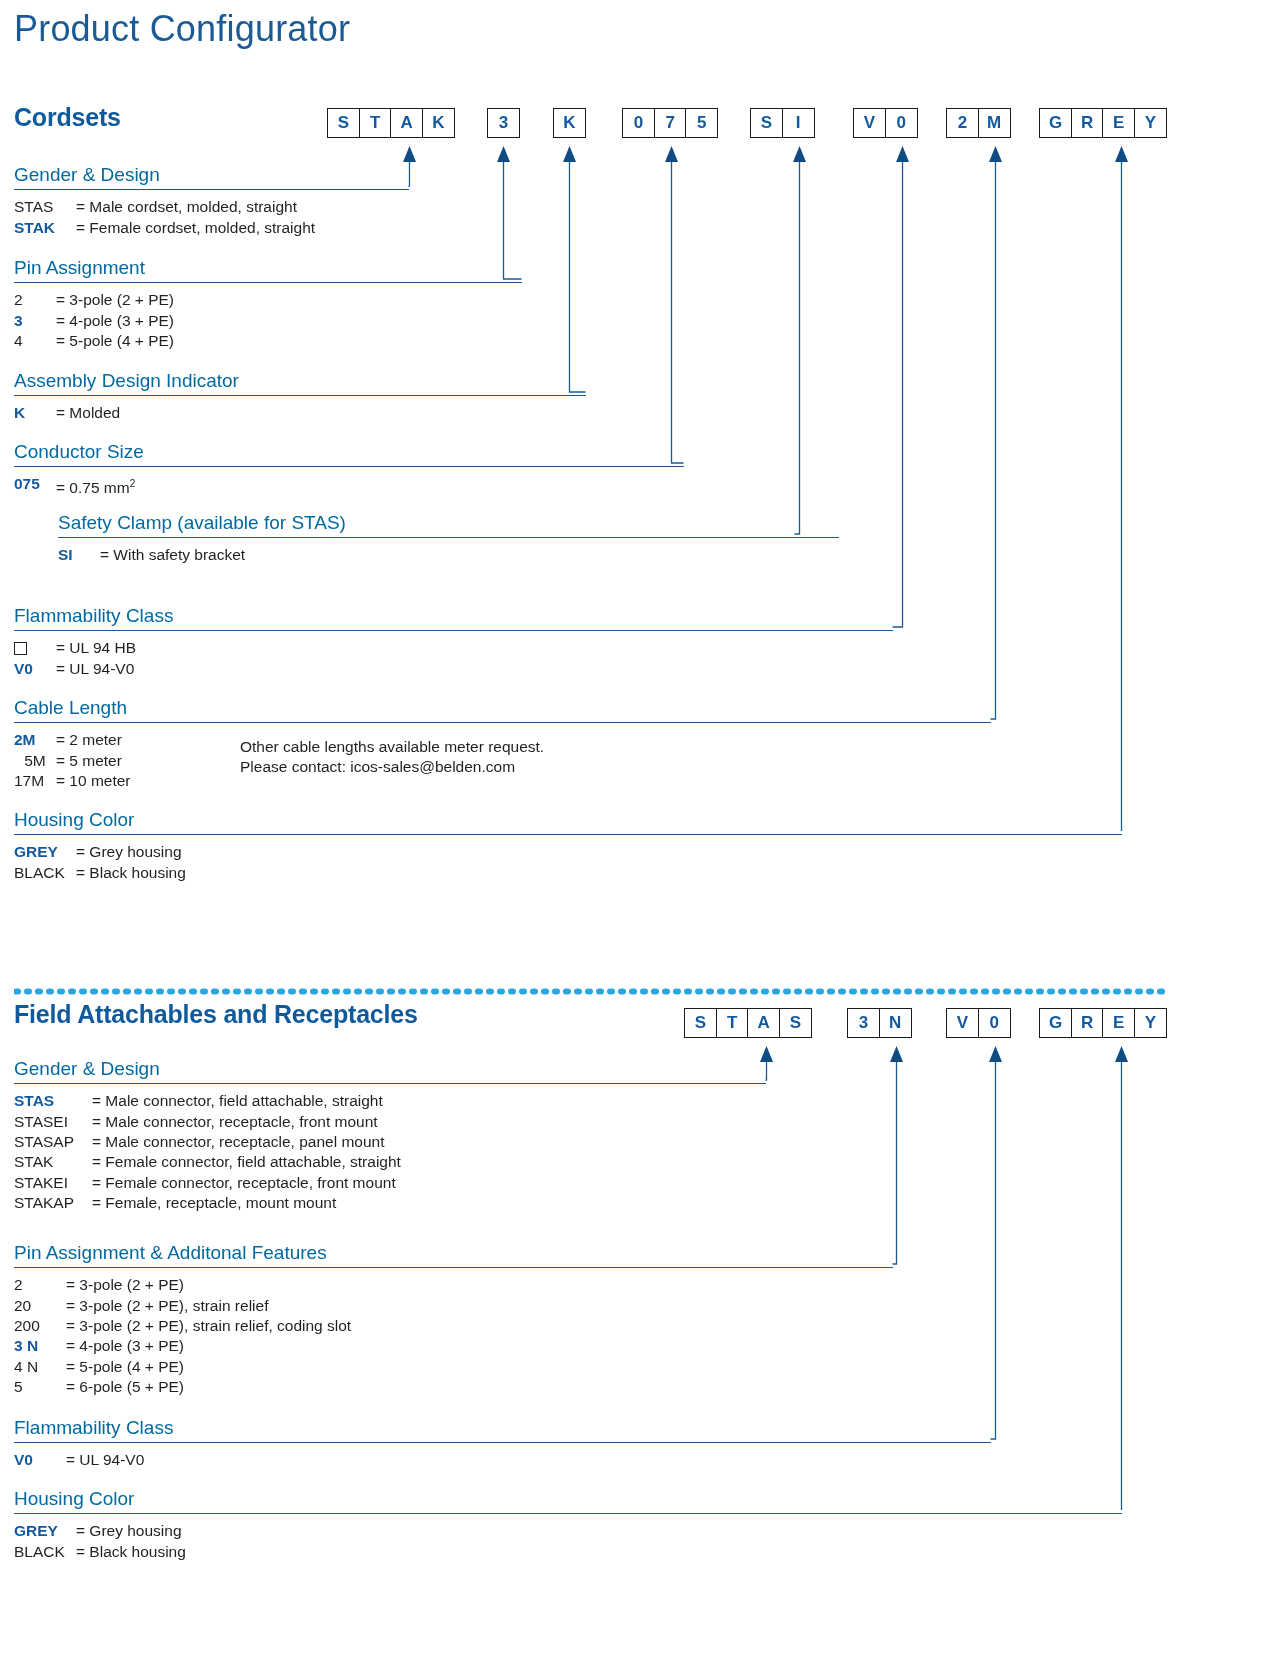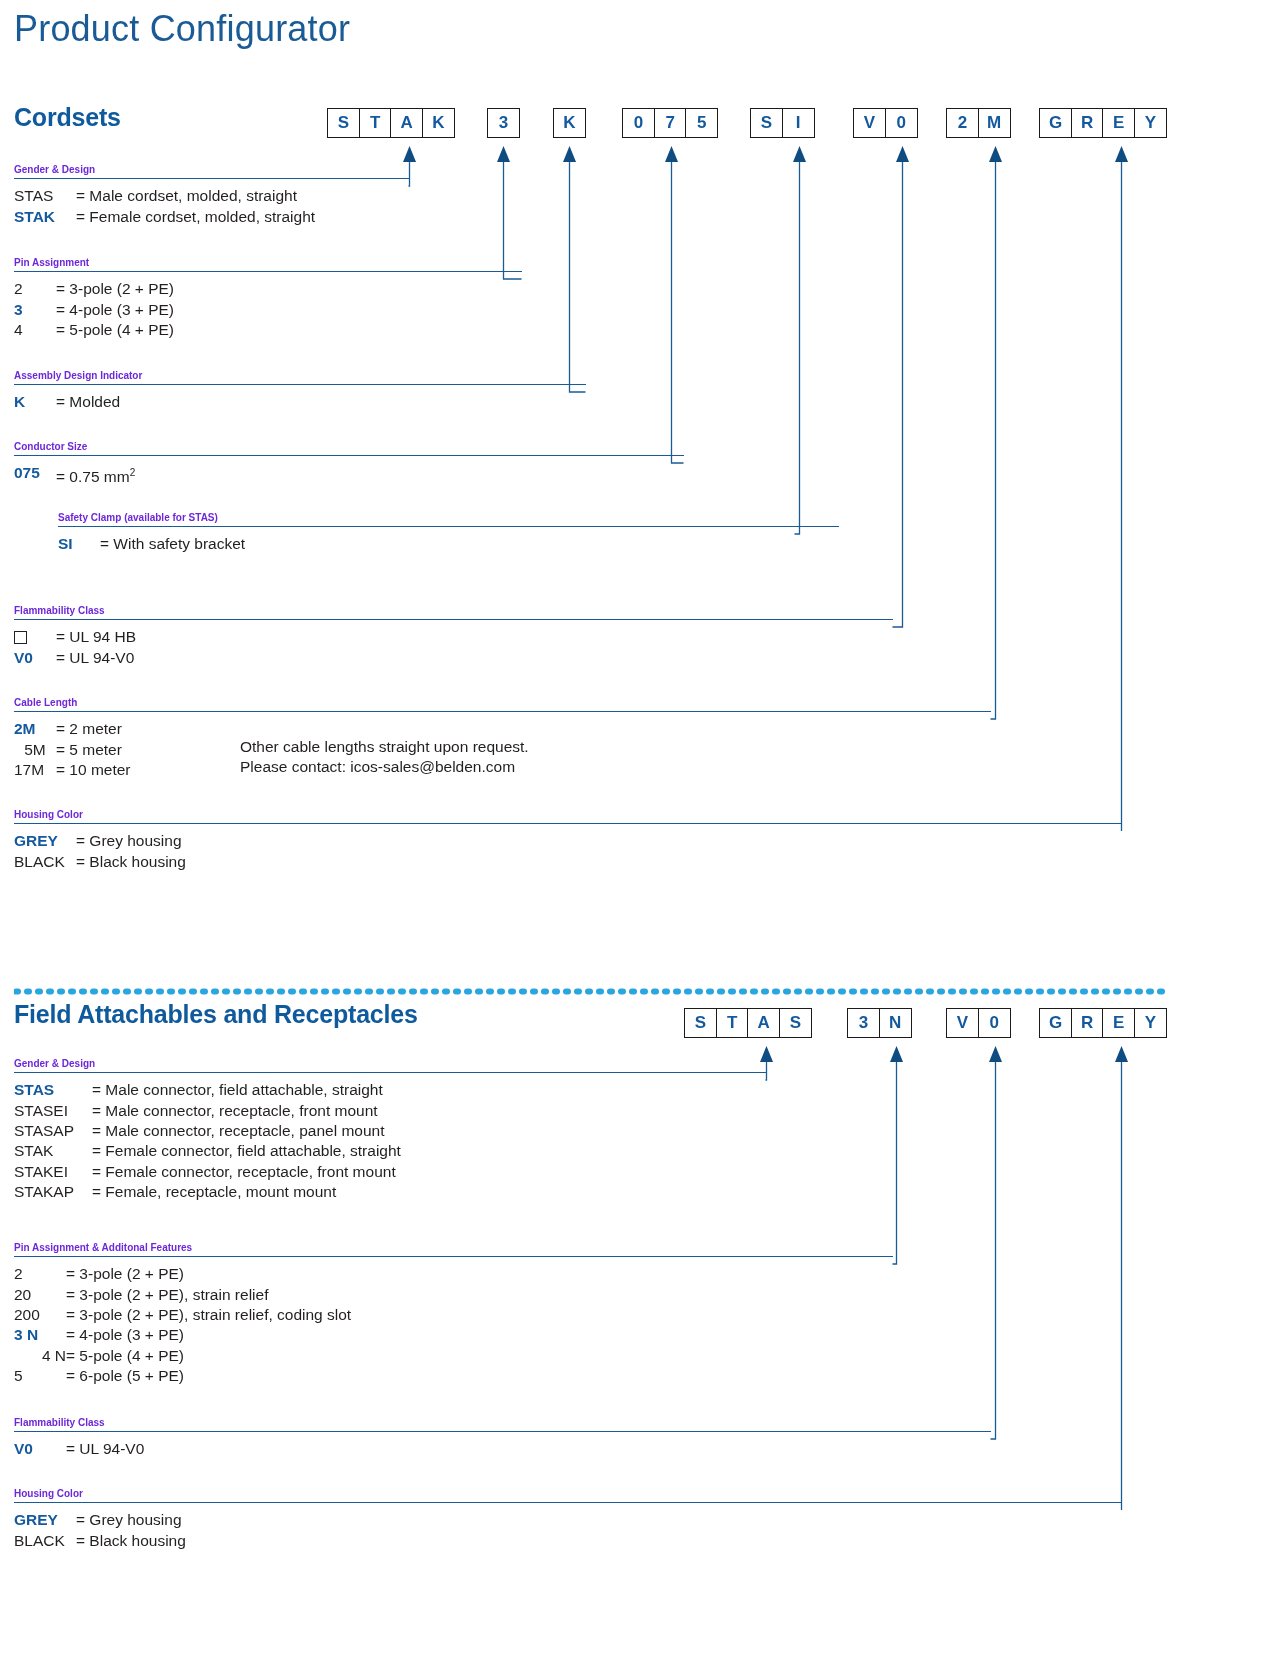--- a/index.html
+++ b/index.html
@@ -58,23 +58,23 @@
     font-weight: bold;
     color: #14599e;
     background: #fff;
     font-family: "Liberation Sans", sans-serif;
   }
   .code-cell:first-child { margin-left: 0; }
 
   
   .block { position: absolute; left: 14px; }
   .block-head {
-    font-size: 10px;
-    font-weight: bold;
-    color: #6d28d9;
+    font-size: 19px;
+    font-weight: normal;
+    color: #0369a1;
     padding-bottom: 3px;
     white-space: nowrap;
   }
   .head-rule {
     height: 1.2px;
     background: #1a5b96;
   }
   .rows {
     margin-top: 7px;
     font-size: 15.5px;
@@ -373,21 +373,21 @@
         </div>
         <div class="row">
           <span class="key" style="width: 52px;">200</span>
           <span class="eqv">= 3-pole (2 + PE), strain relief, coding slot</span>
         </div>
         <div class="row">
           <span class="key sel" style="width: 52px;">3 N</span>
           <span class="eqv">= 4-pole (3 + PE)</span>
         </div>
         <div class="row">
-          <span class="key" style="width: 52px; text-align: right;">4 N</span>
+          <span class="key" style="width: 52px;">4 N</span>
           <span class="eqv">= 5-pole (4 + PE)</span>
         </div>
         <div class="row">
           <span class="key" style="width: 52px;">5</span>
           <span class="eqv">= 6-pole (5 + PE)</span>
         </div>
       </div>
     </div>
     <div class="block" style="top: 1417px; width: 977px;">
       <div class="block-head">Flammability Class</div>
@@ -420,15 +420,15 @@
     <path d="M 766.5 1046 L 760 1062 L 773 1062 Z" fill="#0f4c81"></path>
     <path d="M 892.5 1264 L 896.5 1264 L 896.5 1059" fill="none" stroke="#1a5b96" stroke-width="1.3"></path>
     <path d="M 896.5 1046 L 890 1062 L 903 1062 Z" fill="#0f4c81"></path>
     <path d="M 990.5 1439 L 995.5 1439 L 995.5 1059" fill="none" stroke="#1a5b96" stroke-width="1.3"></path>
     <path d="M 995.5 1046 L 989 1062 L 1002 1062 Z" fill="#0f4c81"></path>
     <path d="M 1121.5 1510 L 1121.5 1510 L 1121.5 1059" fill="none" stroke="#1a5b96" stroke-width="1.3"></path>
     <path d="M 1121.5 1046 L 1115 1062 L 1128 1062 Z" fill="#0f4c81"></path>
   </svg>
 
 <div class="note" style="left: 240px; top: 737px;">
-    <div>Other cable lengths straight upon request.</div>
+    <div>Other cable lengths available meter request.</div>
     <div>Please contact: icos-sales@belden.com</div>
   </div>
 
 </body></html>

